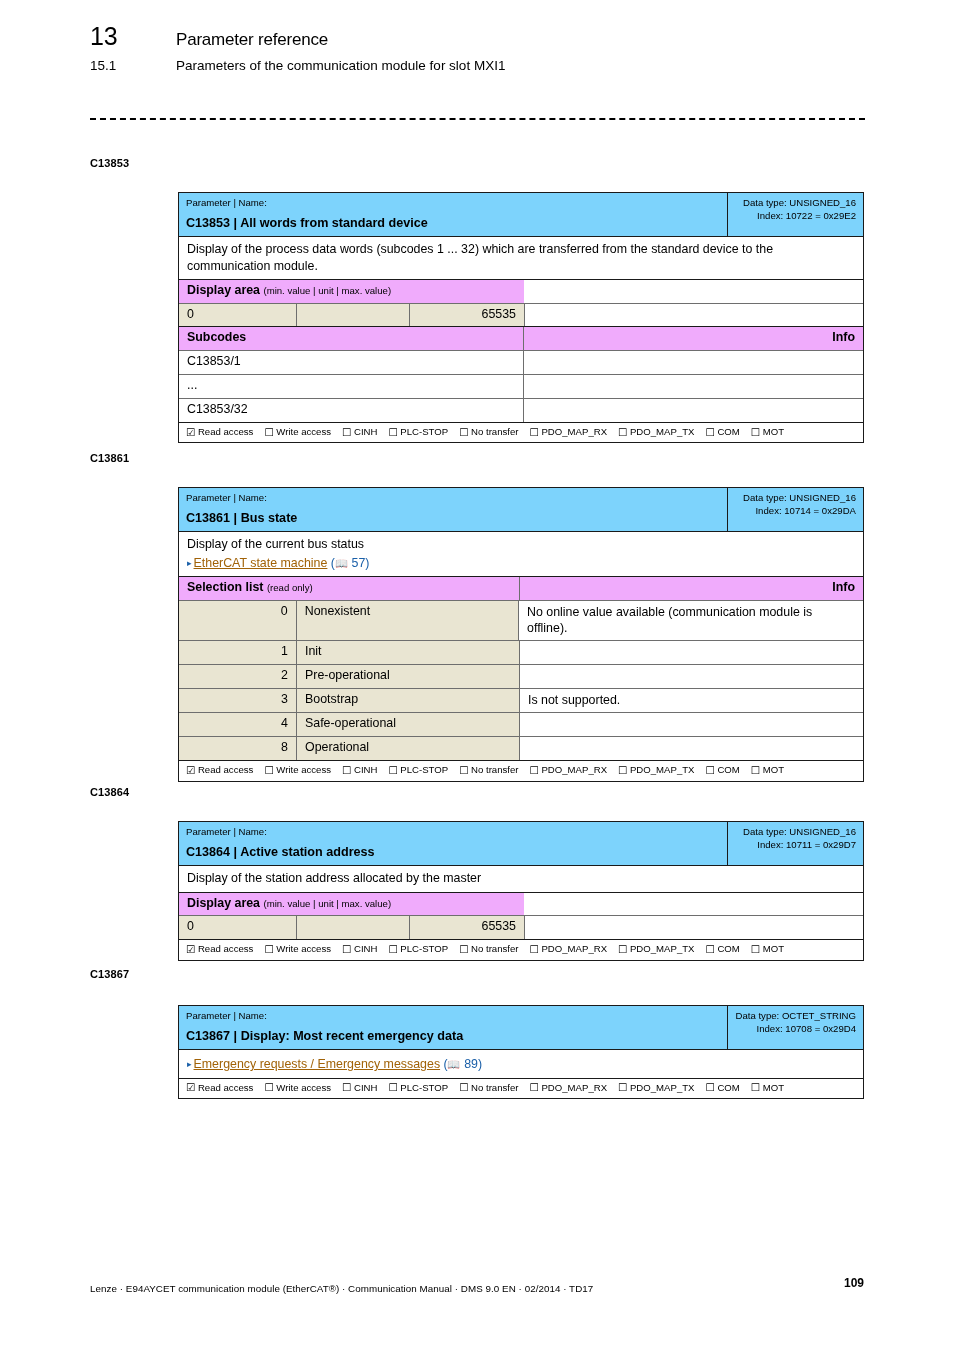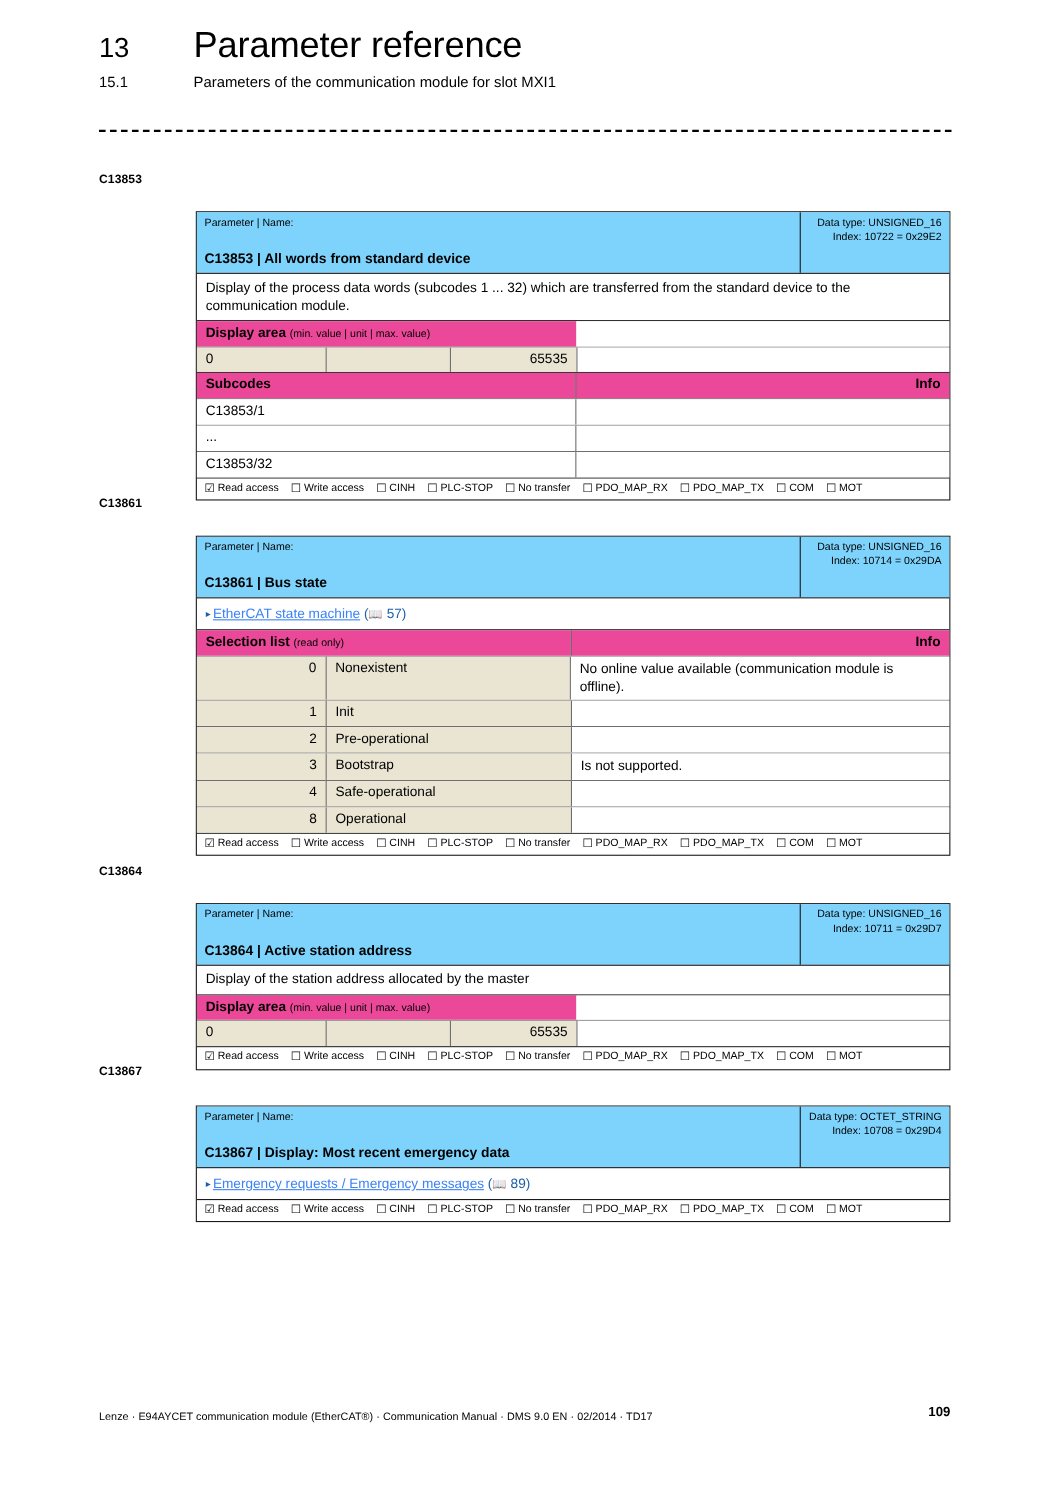--- a/index.html
+++ b/index.html
@@ -13,21 +13,21 @@
     position: relative;
     overflow: hidden;
   }
 
   .page { position: relative; width: 954px; height: 948px; }
 
   
   .hdr { position:absolute; left:90px; top:22px; width:800px; }
   .hdr-row1 { display:flex; align-items:baseline; }
   .hdr-num1 { width:86px; font-size:25px; font-weight:400; letter-spacing:-0.2px; }
-  .hdr-title1 { font-size:33px; font-weight:400; letter-spacing:-0.2px; }
+  .hdr-title1 { font-size:17px; font-weight:400; letter-spacing:-0.2px; }
   .hdr-row2 { display:flex; align-items:baseline; margin-top:7px; }
   .hdr-num2 { width:86px; font-size:13.5px; }
   .hdr-title2 { font-size:13.5px; }
 
   .dash-sep {
     position:absolute; left:90px; top:118px; width:775px; height:0;
     border-top:2px dashed #000000;
   }
 
   
@@ -47,33 +47,33 @@
 
   
   .p-head { display:flex; background:#7dd3fc; }
   .p-head-left { flex:1 1 auto; padding:4px 7px 5px 7px; }
   .p-head-right {
     width:136px; border-left:1.4px solid #1a1a1a;
     padding:4px 7px 5px 7px; text-align:right;
     font-size:9.6px; line-height:1.32;
   }
   .p-head-sub { font-size:9.6px; font-weight:400; }
-  .p-head-name { font-size:12.6px; font-weight:bold; margin-top:18px; }
+  .p-head-name { font-size:12.6px; font-weight:bold; margin-top:6px; }
 
   
   .p-desc { padding:4px 8px 5px 8px; font-size:12.4px; line-height:1.3; border-top:1.4px solid #1a1a1a; }
   .p-link { margin-top:2px; font-size:12.4px; }
   .p-link .tri { color:#1a5fa8; font-size:9px; margin-right:2px; vertical-align:1px; }
-  .p-link a { color:#3b82f6; text-decoration:underline; }
+  .p-link a { color:#a16207; text-decoration:underline; }
   .p-link .paren { color:#1a5fa8; text-decoration:none; }
   .book { display:inline-block; font-size:10.5px; }
 
   
   .p-sechdr { display:flex; border-top:1.4px solid #1a1a1a; }
-  .sec-cell { background:#ec4899; padding:3px 8px 4px 8px; font-weight:bold; font-size:12.4px; }
+  .sec-cell { background:#f0abfc; padding:3px 8px 4px 8px; font-weight:bold; font-size:12.4px; }
   .sec-cell .light { font-weight:normal; font-size:9.6px; }
   .sec-blank { background:#ffffff; flex:1 1 auto; }
   .sec-divider { border-left:1px solid #6e6e6e;text-align:right; }
 
   
   .p-valrow { display:flex; border-top:1px solid #6e6e6e; }
   .val-cell { background:#e9e5d2; padding:3px 8px 4px 8px; font-size:12.4px; }
   .val-cell.num { text-align:right; }
   .val-rest { flex:1 1 auto; background:#ffffff; }
 
@@ -211,20 +211,21 @@
           <div class="p-head-left">
             <div class="p-head-sub">Parameter | Name:</div>
             <div class="p-head-name">C13861 | Bus state</div>
           </div>
           <div class="p-head-right">
             <div>Data type: UNSIGNED_16</div>
             <div>Index: 10714 = 0x29DA</div>
           </div>
         </div>
         <div class="p-desc">
+          <div>Display of the current bus status</div>
           <div class="p-link"><span class="tri">▸</span><a href="#">EtherCAT state machine</a><span class="paren"> (<span class="book">📖</span> <span>57</span>)</span></div>
         </div>
         <div class="p-sechdr">
           <div class="sec-cell" style="width:340px"><span>Selection list</span> <span class="light">(read only)</span></div>
           <div class="sec-cell sec-divider" style="flex:1 1 auto">Info</div>
         </div>
         <div class="p-listrow">
           <div class="list-val">0</div>
           <div class="list-lbl">Nonexistent</div>
           <div class="list-info">No online value available (communication module is offline).</div>

